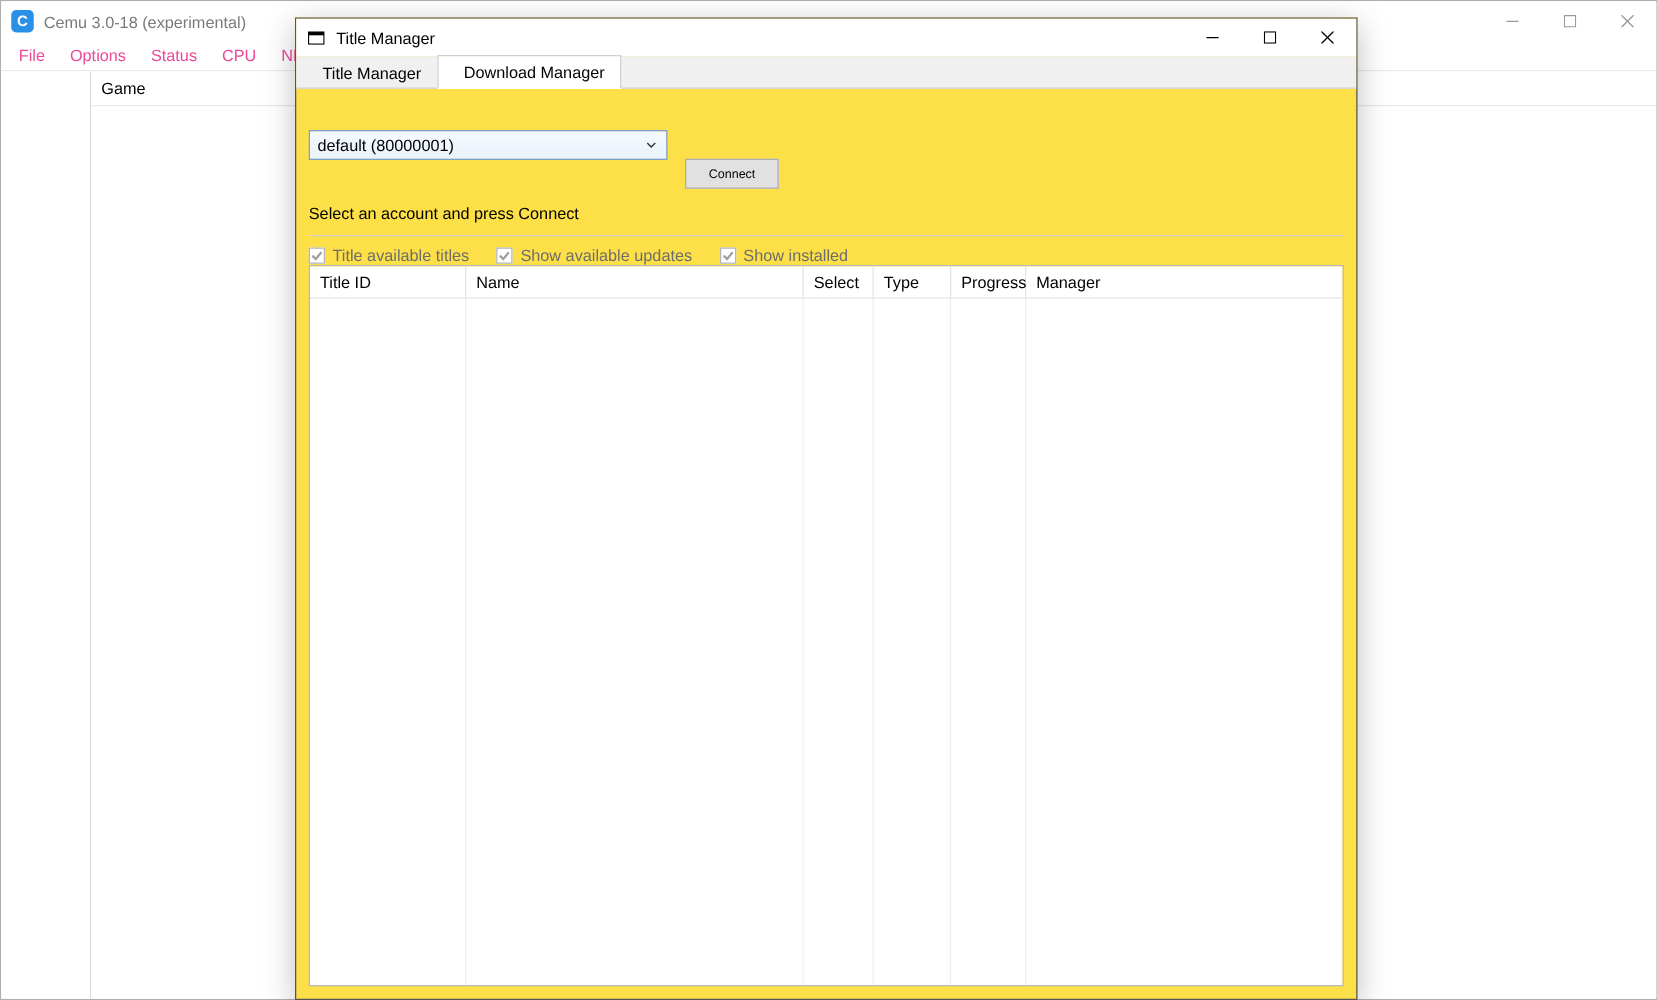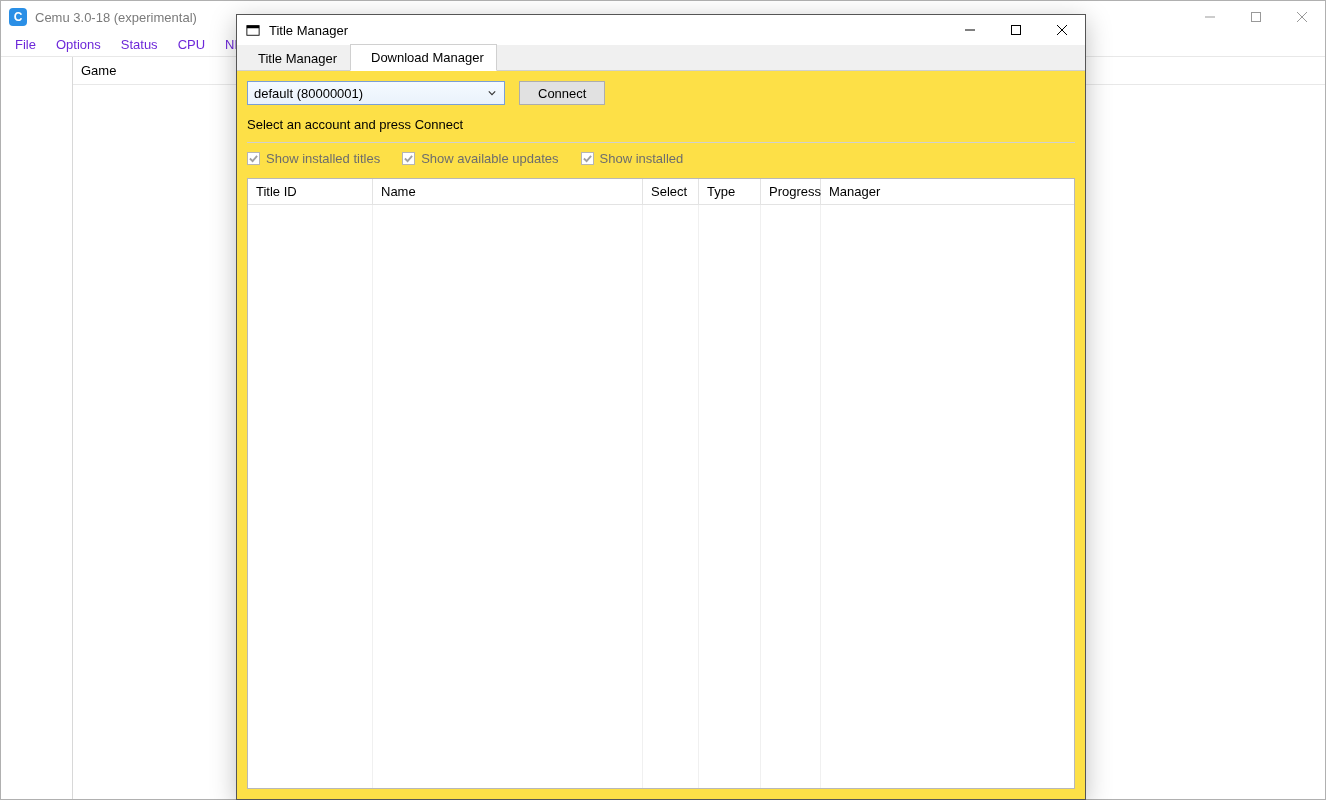--- a/index.html
+++ b/index.html
@@ -54,21 +54,21 @@
   .main-menubar {
     height: 24px;
     display: flex;
     align-items: center;
     padding: 0 4px;
     background: #fff;
     border-bottom: 1px solid #e8e8e8;
   }
   .main-menubar .menu-item {
     padding: 3px 10px;
-    color: #6d28d9;
+    color: #ec4899;
   }
 
   .main-body {
     flex: 1;
     display: flex;
   }
   .side-gutter {
     width: 72px;
     border-right: 1px solid #d8d8d8;
     background: #fff;
@@ -154,21 +154,21 @@
     display: flex;
     flex-direction: column;
     overflow: hidden;
   }
   .row1 {
     display: flex;
     gap: 14px;
     align-items: center;
   }
   .combo {
-    width: 258px;
+    width: 287px;
     height: 24px;
     border: 1px solid #7a9fd6;
     background: linear-gradient(#f5faff,#eaf2fb);
     display: flex;
     align-items: center;
     padding: 0 4px 0 6px;
     font-size: 13px;
     color: #000;
     position: relative;
   }
@@ -177,23 +177,24 @@
     width: 16px;
     display:flex;align-items:center;justify-content:center;
     color: #333;
   }
   .combo .chev svg{width:8px;height:8px;}
   .btn {
     height: 24px;
     padding: 0 18px;
     border: 1px solid #adadad;
     background: #e1e1e1;
-    font-size: 13px;
+    font-size: 10px;
     display:flex;align-items:center;
     cursor: default;
+    margin-top: 46px;
   }
   .hint {
     margin-top: 12px;
     font-size: 13px;
     color: #000;
   }
   .hr {
     height: 1px;
     background: #d0d0d0;
     margin: 10px 0 8px 0;
@@ -211,21 +212,20 @@
     width: 13px; height: 13px;
     border: 1px solid #b5b5b5;
     background: #fff;
     display:flex;align-items:center;justify-content:center;
   }
   .check .box svg{width:9px;height:9px;stroke:#a0a0a0;stroke-width:2;fill:none;}
   .check .lbl { color:#6d6d6d; }
 
   
   .table {
-    margin-top: 12px;
     flex: 1;
     border: 1px solid #b8b8b8;
     display: flex;
     flex-direction: column;
     overflow: hidden;
   }
   .thead {
     height: 26px;
     display: flex;
     background: #fff;
@@ -341,21 +341,21 @@
     <div class="hint">Select an account and press Connect</div>
     <div class="hr"></div>
 
     <div class="checks">
       <div class="check">
         <span class="box">
             <svg viewBox="0 0 10 10">
               <polyline points="1,5 4,8 9,2"></polyline>
             </svg>
           </span>
-        <span class="lbl">Show installed titles</span>
+        <span class="lbl">Title available titles</span>
       </div>
       <div class="check">
         <span class="box">
             <svg viewBox="0 0 10 10">
               <polyline points="1,5 4,8 9,2"></polyline>
             </svg>
           </span>
         <span class="lbl">Show available updates</span>
       </div>
       <div class="check">

